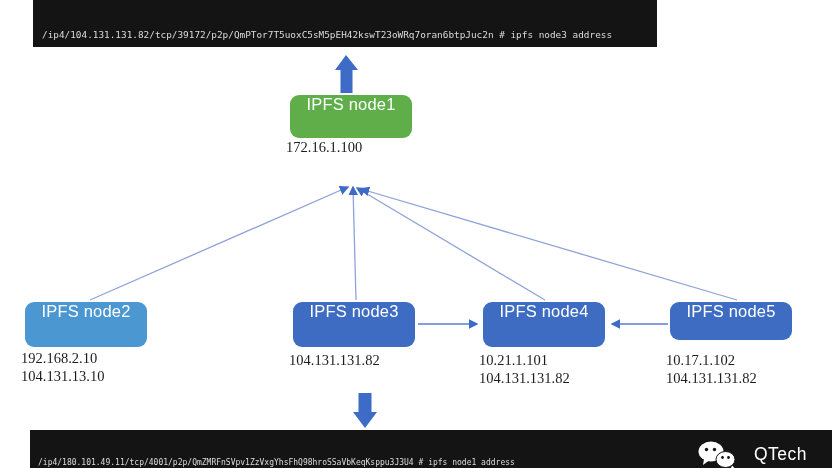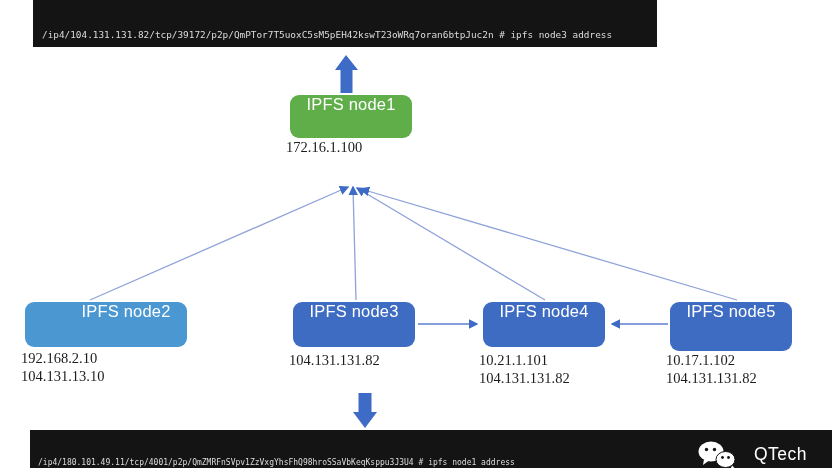--- a/index.html
+++ b/index.html
@@ -17,21 +17,21 @@
   .terminal-bottom{left:30px;top:430px;width:802px;height:38px;padding:4px 0 0 8px;
     font-size:8px;line-height:11.6px;}
   .terminal .tline{white-space:pre;}
   
   .node-box{
     position:absolute;height:43px;width:122px;border-radius:9px;
     display:flex;align-items:flex-start;justify-content:center;
     color:#ffffff;font-size:16.5px;letter-spacing:.2px;
   }
   .node-green{background:#5fae49;}
-  .node-lightblue{background:#4a97d2;padding-left:40px;}
+  .node-lightblue{background:#4a97d2;}
   .node-blue{background:#3e6cc2;}
   
   .ip-block{
     position:absolute;width:130px;color:#1c1c1c;
     font-family:"Liberation Serif",serif;font-size:14.5px;line-height:17.5px;
   }
   
   .overlay{position:absolute;left:0;top:0;width:832px;height:468px;pointer-events:none;}
   
   .watermark{
@@ -94,21 +94,21 @@
   </div>
 
   <div class="node-box node-blue" style="left:483px;top:302px;height:45px;">
     <span>IPFS node4</span>
   </div>
   <div class="ip-block" style="left:479px;top:352px;">
     <div>10.21.1.101</div>
     <div>104.131.131.82</div>
   </div>
 
-  <div class="node-box node-blue" style="left:670px;top:302px;height:49px;">
+  <div class="node-box node-blue" style="left:670px;top:302px;height:38px;">
     <span>IPFS node5</span>
   </div>
   <div class="ip-block" style="left:666px;top:352px;">
     <div>10.17.1.102</div>
     <div>104.131.131.82</div>
   </div>
 
   <div class="terminal terminal-bottom">
     <div class="tline">/ip4/180.101.49.11/tcp/4001/p2p/QmZMRFnSVpv1ZzVxgYhsFhQ98hroSSaVbKeqKsppu3J3U4 # ipfs node1 address</div>
     

